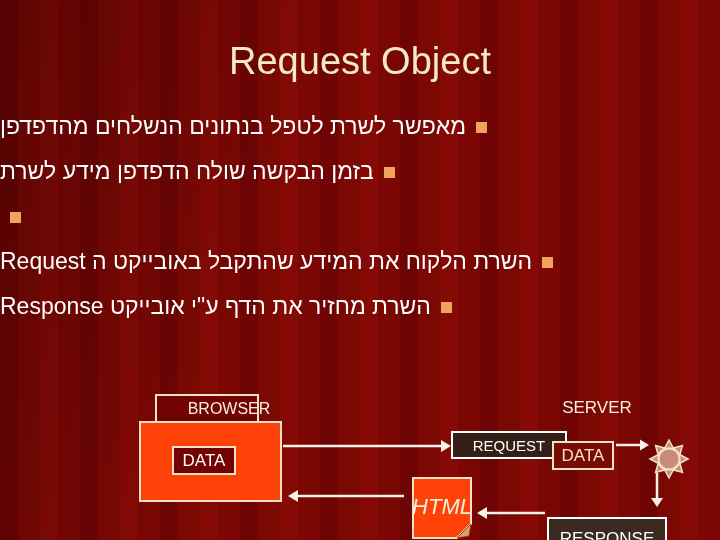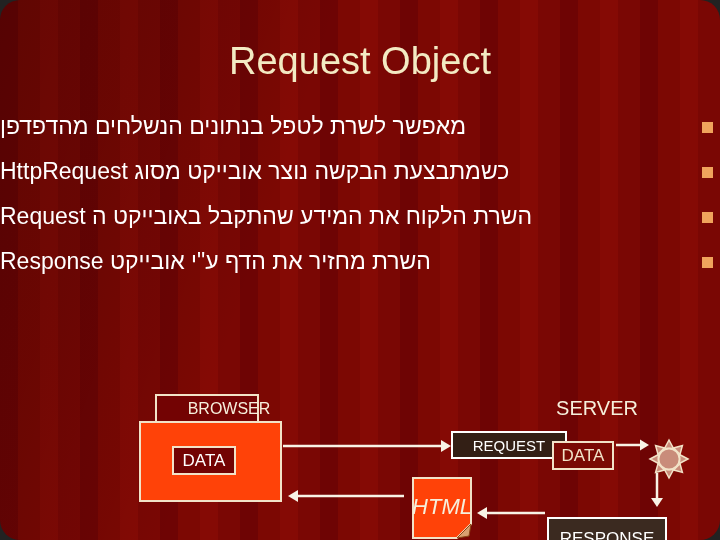--- a/index.html
+++ b/index.html
@@ -7,66 +7,68 @@
     position:relative;width:720px;height:540px;overflow:hidden;
     font-family:"Liberation Sans","DejaVu Sans",sans-serif;
     background-color:#730303;
     background-image:
       linear-gradient(108deg, rgba(30,0,0,0.30) 0%, rgba(30,0,0,0.18) 18%, rgba(30,0,0,0) 38%),
       repeating-linear-gradient(90deg,
         #6e0404 0px, #6e0404 18px,
         #7c0803 18px, #7c0803 40px,
         #850a05 40px, #850a05 58px,
         #7a0704 58px, #7a0704 80px);
-    border-radius: 20px;
   }
   .title{
     position:absolute;top:40px;left:0;width:720px;text-align:center;
     font-size:38px;color:#F3EAC3;letter-spacing:0px;
   }
   .bullets{
     position:absolute;top:104px;right:2px;left:0;margin:0;padding:0 5px 0 0;
     list-style:none;direction:rtl;
   }
   .bullets li{
-    height:45px;display:flex;align-items:center;justify-content:space-between;
+    height:45px;display:flex;align-items:center;justify-content:flex-end;
   }
   .bullet-marker{
     flex:0 0 auto;width:11px;height:11px;background:#F0A35C;
     margin-left:10px;margin-top:2px;
   }
   .bullet-text{
     color:#FFFFFF;font-size:23px;white-space:pre-wrap;
   }
   .dbox{position:absolute;box-sizing:border-box;display:flex;align-items:center;justify-content:center;}
   .browser-label{left:155px;top:394px;width:104px;height:29px;background:#730303;border:2px solid #F2E3C8;color:#F6EFDC;font-size:16px;padding-left:44px;}
   .browser-body{left:139px;top:421px;width:143px;height:81px;background:#FF4208;border:2px solid #F2E3C8;}
   .browser-data{left:172px;top:446px;width:64px;height:29px;background:#730303;border:2px solid #F2E3C8;color:#FFFFFF;font-size:17px;}
-  .server-label{left:552px;top:398px;width:90px;height:20px;color:#F6EFDC;font-size:20px;}
+  .server-label{left:552px;top:398px;width:90px;height:20px;color:#F6EFDC;font-size:17px;}
   .request-box{left:451px;top:431px;width:116px;height:28px;background:#331F15;border:2px solid #FFFFFF;color:#FFFFFF;font-size:15px;z-index:1;}
   .server-data{left:552px;top:441px;width:62px;height:29px;background:#7A0A04;border:2px solid #F2E3C8;color:#F2E3C8;font-size:17px;z-index:2;}
   .response-box{left:547px;top:517px;width:120px;height:44px;background:#3B2A20;border:2px solid #FFFFFF;color:#FFFFFF;font-size:17px;z-index:2;}
   .html-label{left:413px;top:495px;width:58px;height:24px;color:#F6EFDC;font-size:22px;z-index:2;font-style:italic;}
   .overlay{position:absolute;left:0;top:0;width:720px;height:540px;pointer-events:none;}
 </style>
 </head>
 <body>
 
 <div class="slide">
 
   <div class="title">Request Object</div>
 
   <ul class="bullets">
     <li>
       <span class="bullet-marker"></span>
       <span class="bullet-text">מאפשר לשרת לטפל בנתונים הנשלחים מהדפדפן</span>
     </li>
     <li>
       <span class="bullet-marker"></span>
-      <span class="bullet-text">כשמתבצעת הבקשה נוצר אובייקט מסוג HttpRequest</span>
+      <span class="bullet-text">בזמן הבקשה שולח הדפדפן מידע לשרת</span>
+    </li>
+    <li>
+      <span class="bullet-marker"></span>
     </li>
     <li>
       <span class="bullet-marker"></span>
       <span class="bullet-text">השרת הלקוח את המידע שהתקבל באובייקט ה Request</span>
     </li>
     <li>
       <span class="bullet-marker"></span>
       <span class="bullet-text">השרת מחזיר את הדף ע"י אובייקט Response</span>
     </li>
   </ul>

